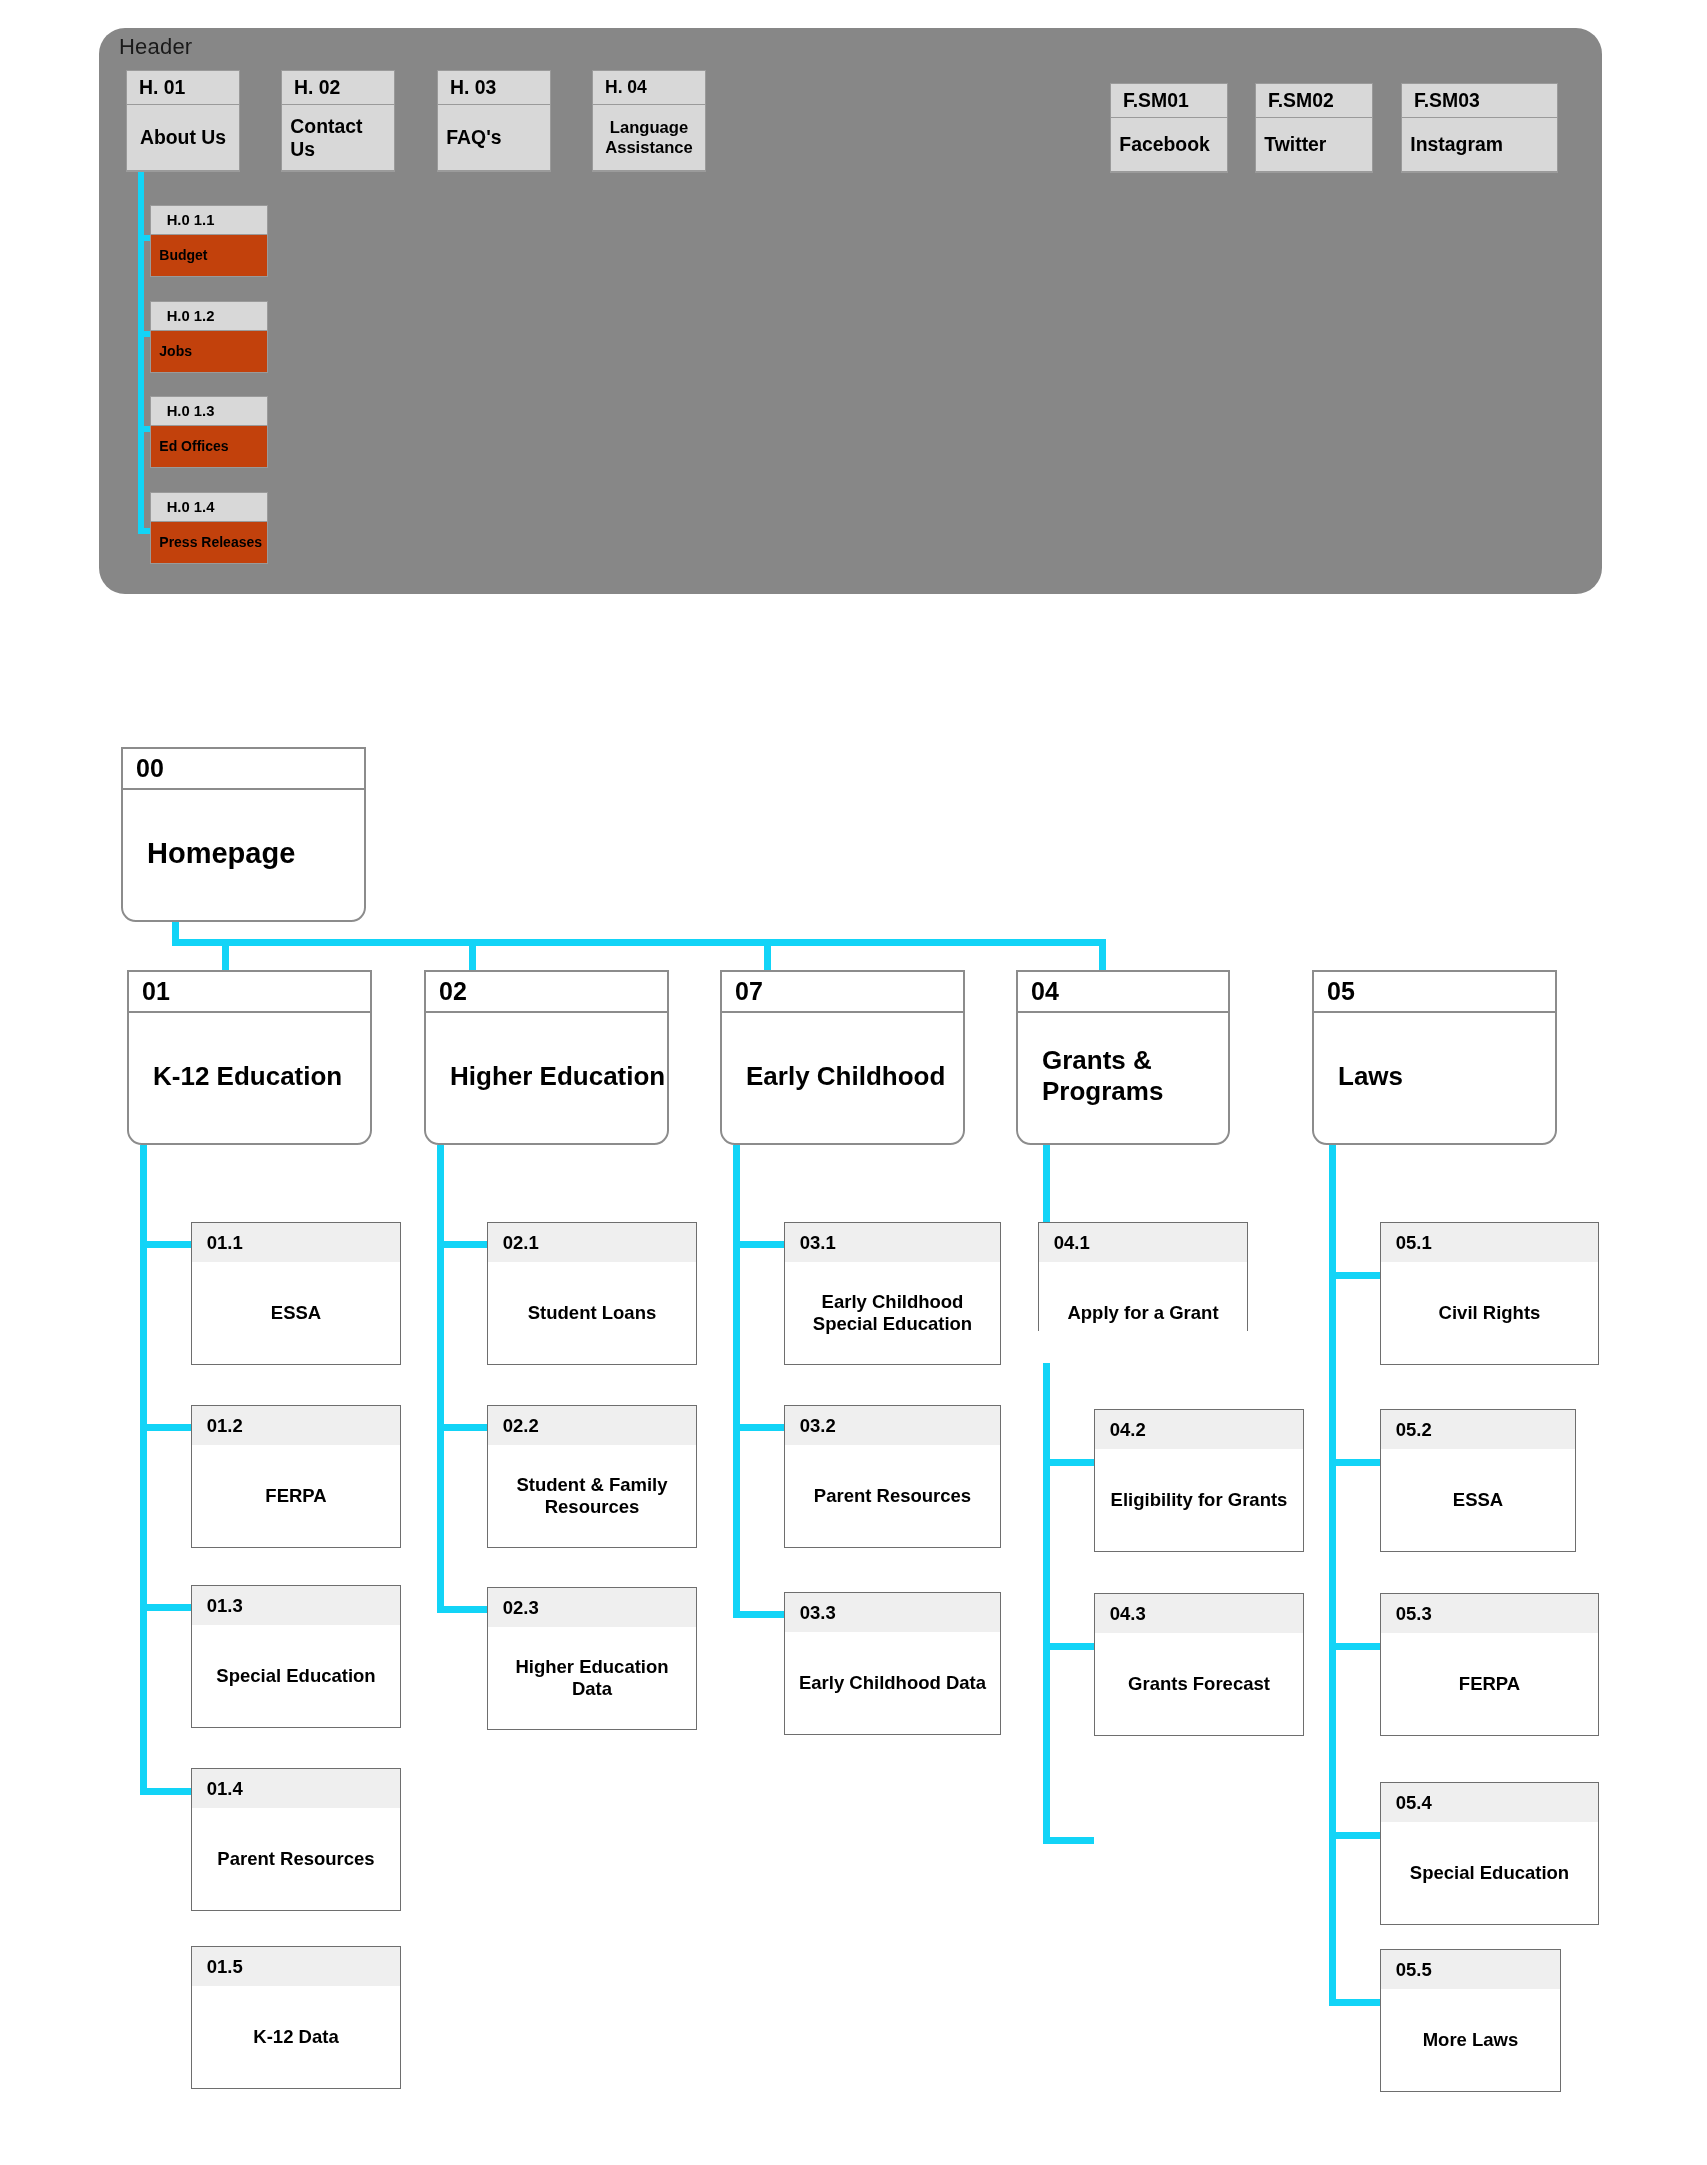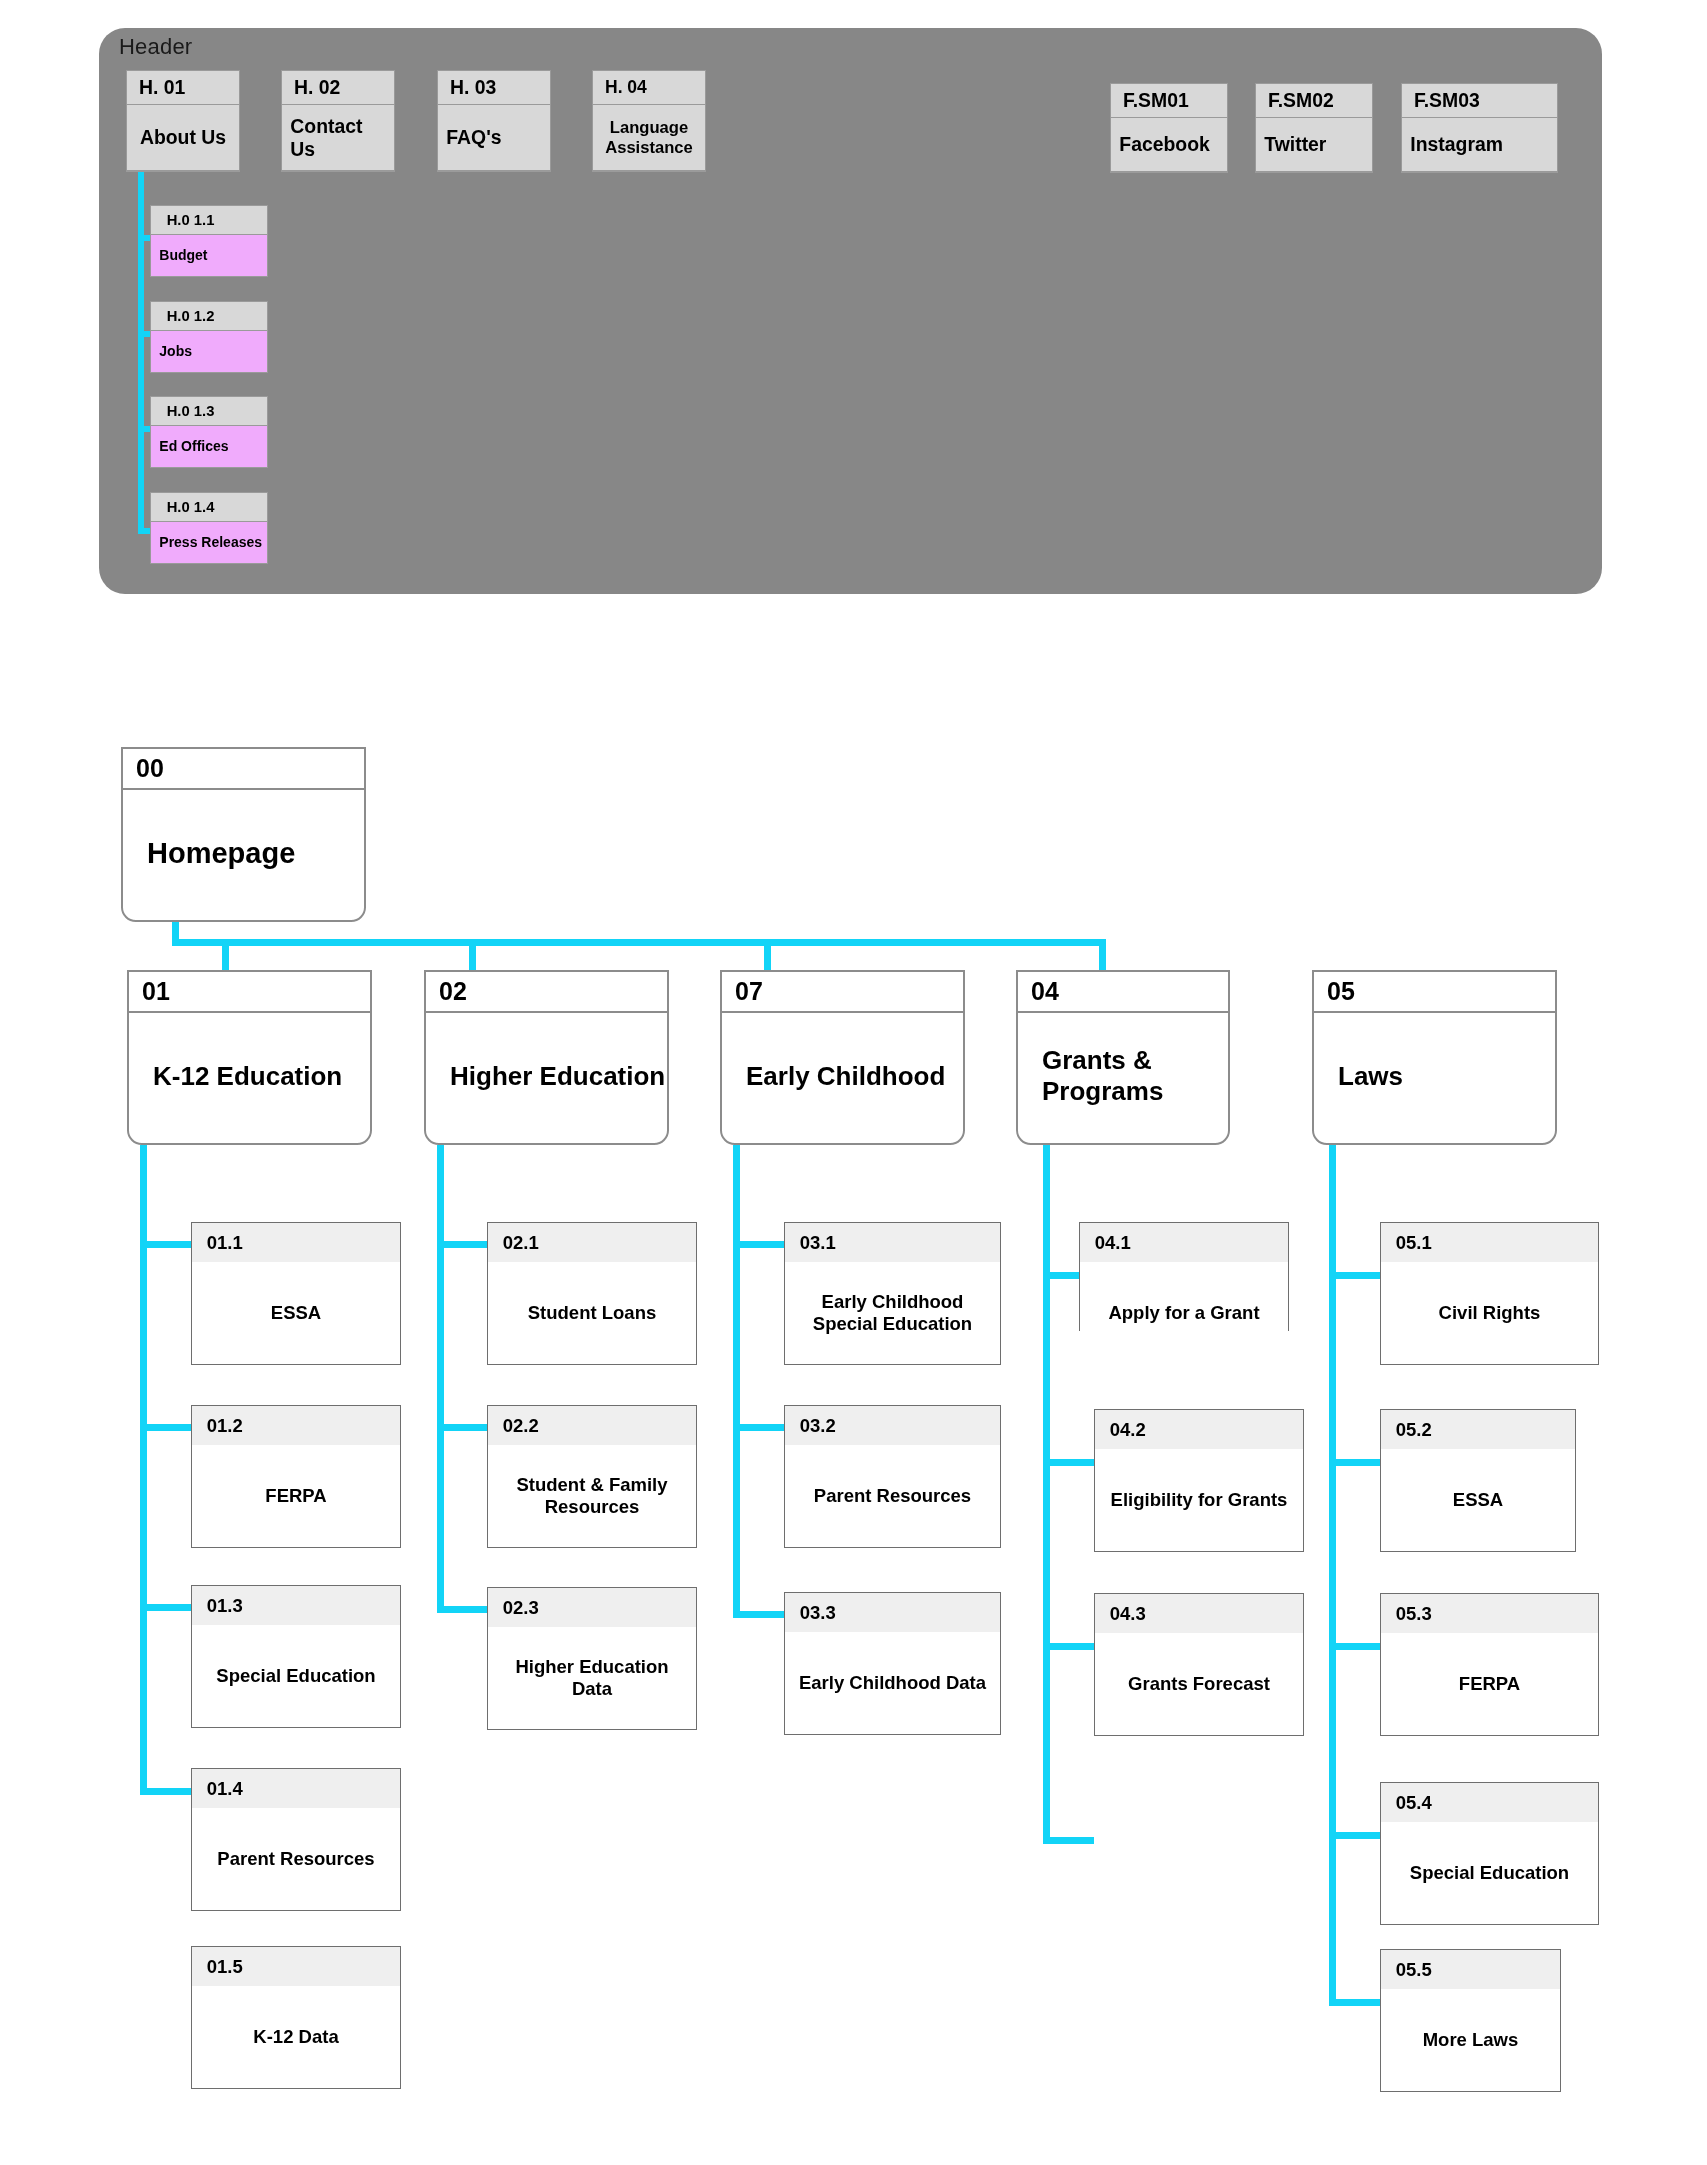--- a/index.html
+++ b/index.html
@@ -41,21 +41,21 @@
     font-size:19.4px;padding:3.7px 7.4px;
   }
 
   
   .hsub{background:#9b9b9b;}
   .hsub .num{
     background:#d8d8d8;border:0.9px solid #9a9a9a;height:30px;
     font-size:14.8px;padding-left:15.7px;
   }
   .hsub .lbl{
-    background:#f0abfc;border:0.9px solid #9a9a9a;border-top:none;
+    background:#c2410c;border:0.9px solid #9a9a9a;border-top:none;
     height:42px;font-size:14px;justify-content:flex-start;padding-left:8.3px;
     text-align:left;
   }
 
   
   .pcard{
     background:#ffffff;border:2.8px solid #8c8c8c;border-radius:0 0 14.8px 14.8px;
   }
   .pcard .num{height:41px;font-size:25px;padding-left:13px;
     border-bottom:2.8px solid #8c8c8c;}
@@ -234,21 +234,21 @@
     <div class="num">03.3</div>
     <div class="lbl" style="height:101px;">Early Childhood Data</div>
   </div>
 
   <div class="ln" style="left:1043px;top:1145px;width:6.5px;height:698px;"></div>
   <div class="ln" style="left:1043px;top:1272px;width:51px;height:6.5px;"></div>
   <div class="ln" style="left:1043px;top:1459px;width:51px;height:6.5px;"></div>
   <div class="ln" style="left:1043px;top:1643px;width:51px;height:6.5px;"></div>
   <div class="ln" style="left:1043px;top:1837px;width:51px;height:6.5px;"></div>
 
-  <div class="node scard" style="left:1079px;top:1222px;width:210px;height:109px;">
+  <div class="node scard" style="left:1038px;top:1222px;width:210px;height:109px;">
     <div class="num">04.1</div>
     <div class="lbl" style="height:101px;">Apply for a Grant</div>
   </div>
   <div class="node scard" style="left:1094px;top:1409px;width:210px;height:143px;">
     <div class="num">04.2</div>
     <div class="lbl" style="height:101px;">Eligibility for Grants</div>
   </div>
   <div class="node scard" style="left:1094px;top:1593px;width:210px;height:143px;">
     <div class="num">04.3</div>
     <div class="lbl" style="height:101px;">Grants Forecast</div>

